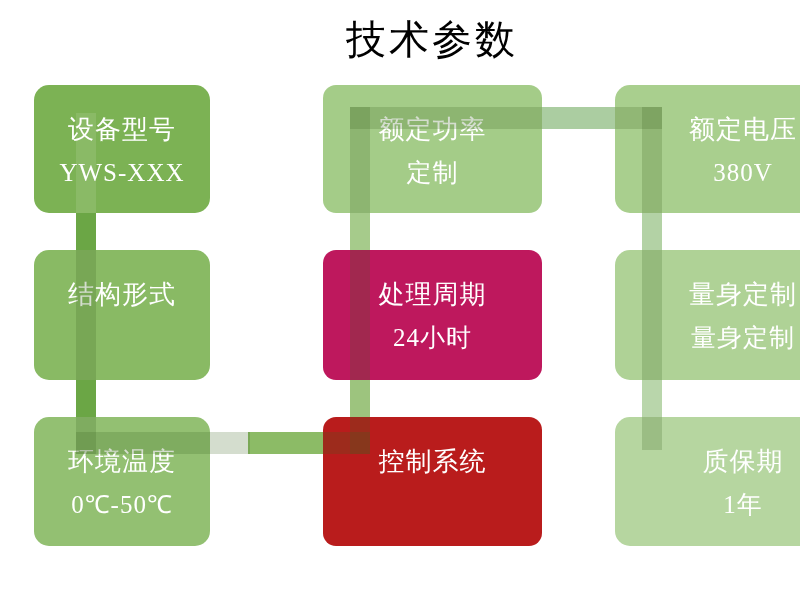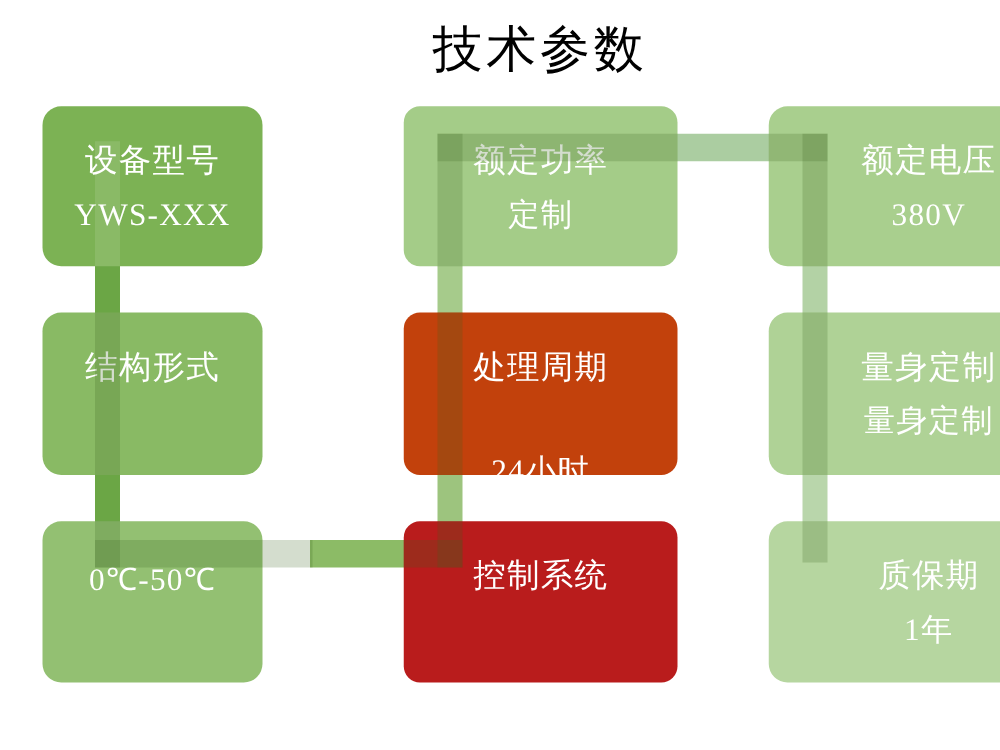--- a/index.html
+++ b/index.html
@@ -78,30 +78,31 @@
     <span class="pvalue">定制</span>
   </div>
   <div class="pbox r1 c3" style="background: rgb(169, 207, 142);">
     <span class="plabel">额定电压</span>
     <span class="pvalue">380V</span>
   </div>
 
   <div class="pbox r2 c1" style="background: rgb(137, 186, 100);">
     <span class="plabel">结构形式</span>
   </div>
-  <div class="pbox r2 c2" style="background: #c2410c; gap: 40px;">
+  <div class="pbox r2 c2" style="background: #be185d;">
     <span class="plabel">处理周期</span>
     <span class="pvalue">24小时</span>
   </div>
   <div class="pbox r2 c3" style="background: rgb(175, 210, 150);">
     <span class="plabel">量身定制</span>
     <span class="pvalue">量身定制</span>
   </div>
 
   <div class="pbox r3 c1" style="background: rgb(147, 192, 114);">
+    <span class="plabel">环境温度</span>
     <span class="pvalue">0℃-50℃</span>
   </div>
   <div class="pbox r3 c2" style="background: #b91c1c; justify-content: space-between;">
     <span class="plabel">控制系统</span>
   </div>
   <div class="pbox r3 c3" style="background: rgb(182, 214, 160);">
     <span class="plabel">质保期</span>
     <span class="pvalue">1年</span>
   </div>
 

